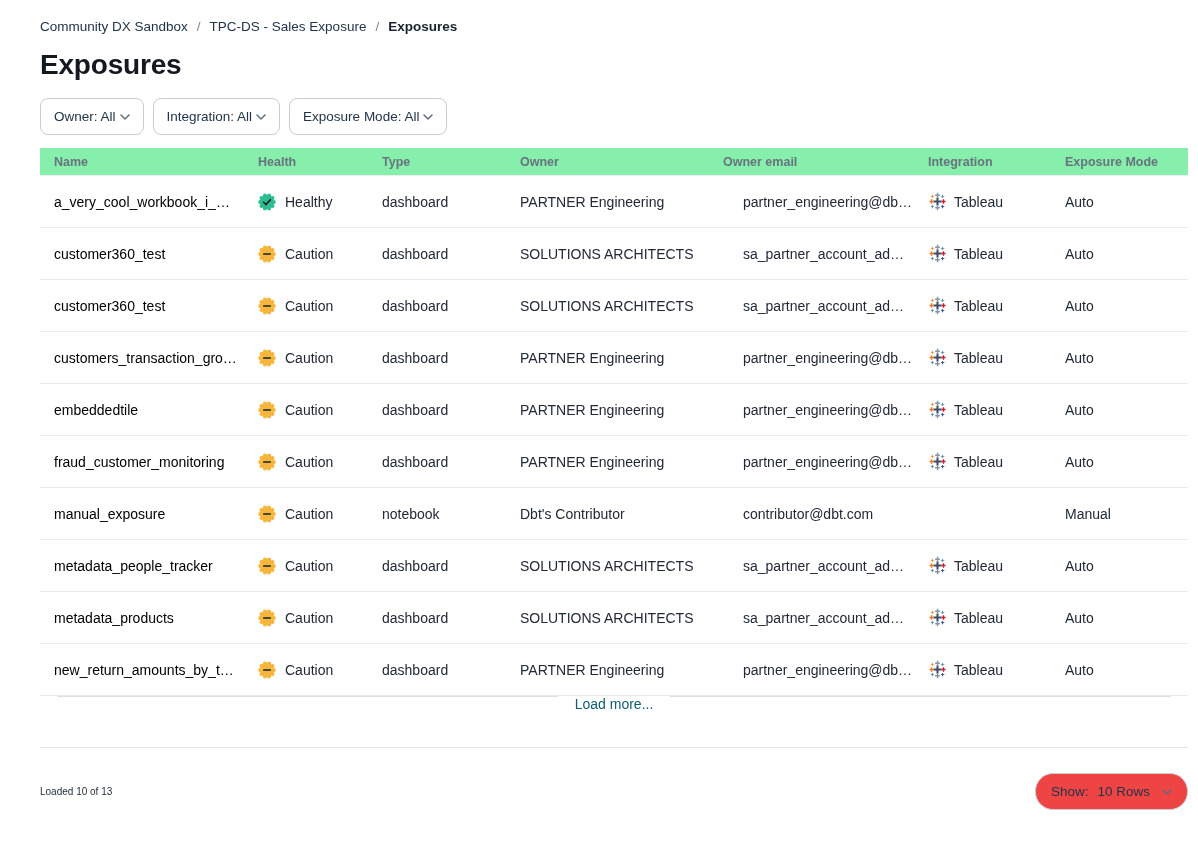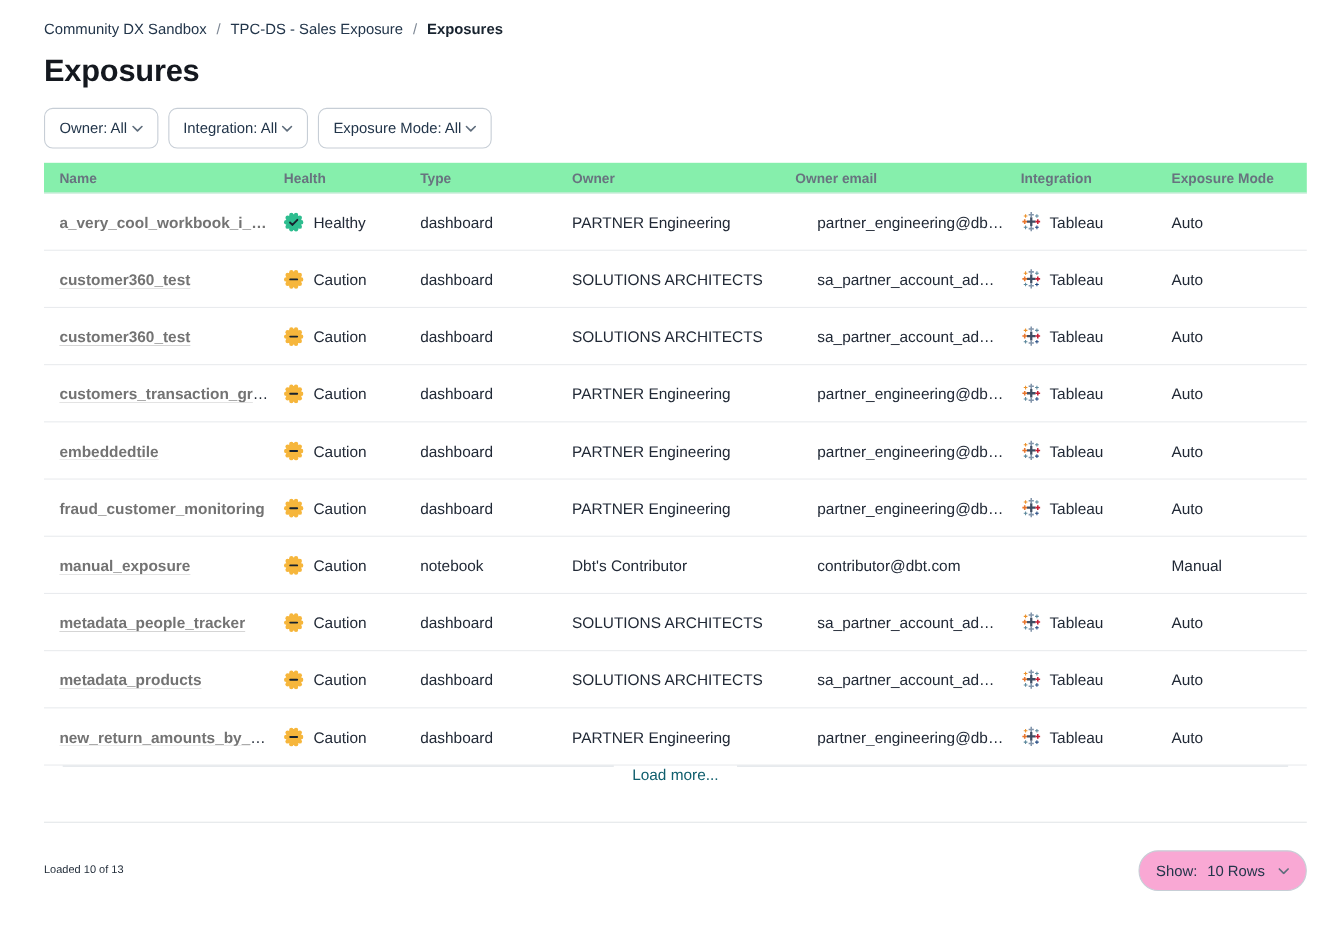--- a/index.html
+++ b/index.html
@@ -43,21 +43,21 @@
   .thead {
     height: 28px; background: #86efac;
     border-bottom: 1px solid #eceef1;
     font-size: 12.5px; font-weight: 600; color: #68737f;
   }
   .thead > div:first-child, .trow > div:first-child { padding-left: 14px; }
   .trow { height: 52px; border-bottom: 1px solid #e9ebee; font-size: 14px; color: #212936; }
 
   .cell-name { overflow: hidden; white-space: nowrap; text-overflow: ellipsis; padding-right: 14px; }
   .name-link {
-    color: #737373; font-weight: 700; text-decoration: underline;
+    color: #000000; font-weight: 400; text-decoration: underline;
     text-decoration-thickness: 1px; text-underline-offset: 3px; cursor: pointer;
   }
   .cell-health { display: flex; align-items: center; gap: 9px; }
   .seal { width: 18px; height: 18px; flex: 0 0 auto; }
   .seal .petal-healthy { fill: #2ebd8f; }
   .seal .petal-caution { fill: #f6b63c; }
   .seal .glyph { stroke: #17222e; stroke-width: 1.9; fill: none; stroke-linecap: round; stroke-linejoin: round; }
   .seal.healthy .petal-caution, .seal.healthy .glyph-minus { display: none; }
   .seal.caution .petal-healthy, .seal.caution .glyph-check { display: none; }
   .cell-email { overflow: hidden; white-space: nowrap; text-overflow: ellipsis; padding-right: 14px; margin-left: 20px; }
@@ -68,21 +68,21 @@
   .load-more-row { height: 52px; display: flex; gap: 17px; border-bottom: 1px solid #e3e6e9; padding: 0 17px; }
   .load-more-row .rule { flex: 1; height: 1px; background: #dde1e5; }
   .load-more-link { color: #0f5e6d; font-size: 14px; cursor: pointer; white-space: nowrap; }
 
   
   .footer { width: 1148px; margin-top: 25px; display: flex; align-items: center; justify-content: space-between; }
   .loaded-count { font-size: 10px; color: #1f2a37; }
   .show-btn {
     display: inline-flex; align-items: center; gap: 9px;
     height: 37px; padding: 0 15px;
-    background: #f9a8d4; border: 1px solid #c7ced6; border-radius: 18px;
+    background: #ef4444; border: 1px solid #c7ced6; border-radius: 18px;
     font-family: inherit; font-size: 13.5px; color: #22354a; cursor: pointer;
   }
 </style>
 </head>
 <body>
 
 <svg width="0" height="0" style="position:absolute">
   <defs>
     <g id="seal-shape">
       <circle cx="10" cy="10" r="8"></circle>

